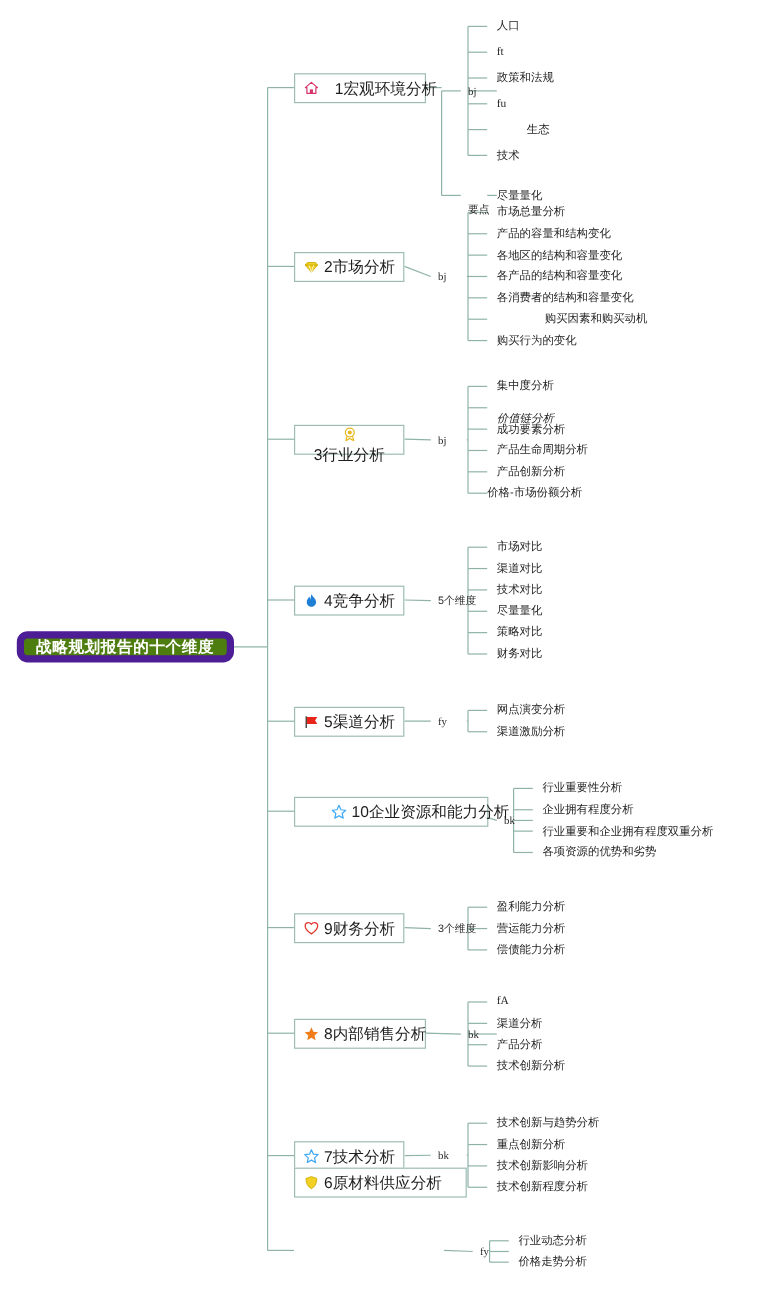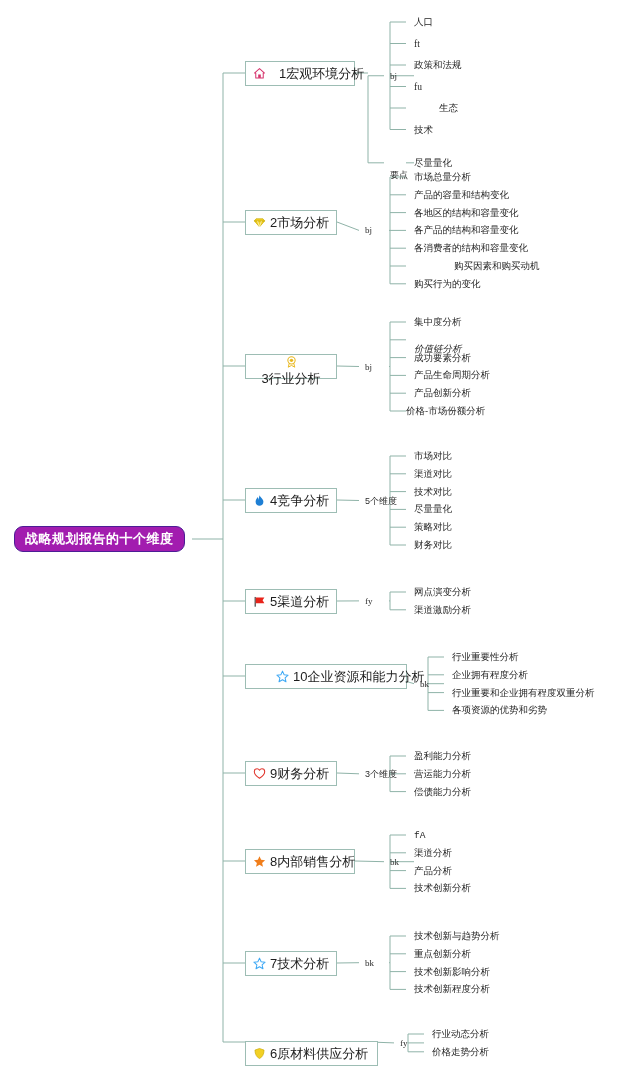--- a/index.html
+++ b/index.html
@@ -31,23 +31,23 @@
   }
   .node {
     position: absolute;
     box-sizing: border-box;
     display: flex;
     align-items: center;
     gap: 4px;
     white-space: nowrap;
   }
   .root-node {
-    background: #a21caf;
+    background: #4d7c0f;
     color: #ffffff;
-    border: 1px solid #4c1d95;
+    border: 6px solid #4c1d95;
     border-radius: 9px;
     font-weight: bold;
     font-size: 13px;
     padding: 0 10px;
     height: 26px;
     letter-spacing: 0.5px;
   }
   .branch-node {
     background: #ffffff;
     border: 1px solid #9dbdb4;
@@ -298,38 +298,38 @@
       <div class="leaf-node" style="left: 414px; top: 791.6px; text-align: right;">偿债能力分析</div>
       <div class="node branch-node" style="left: 245px; top: 848.5px; width: 110px;">
         <span class="icon">
           <svg viewBox="0 0 16 16" width="13" height="13">
             <path d="M8 1.4 L10 5.9 L14.9 6.4 L11.2 9.7 L12.3 14.5 L8 12 L3.7 14.5 L4.8 9.7 L1.1 6.4 L6 5.9 Z" fill="#f07d1a"></path>
           </svg>
         </span>
         <span class="branch-label">8内部销售分析</span>
       </div>
       <div class="sub-node" style="left: 390px; top: 861.7px;">bk</div>
-      <div class="leaf-node latin" style="left: 414px; top: 835px; font-family: Liberation Mono, monospace;">fA</div>
+      <div class="leaf-node latin" style="left: 414px; top: 835px;">fA</div>
       <div class="leaf-node" style="left: 414px; top: 852.8px;">渠道分析</div>
       <div class="leaf-node" style="left: 414px; top: 870.6px;">产品分析</div>
       <div class="leaf-node" style="left: 414px; top: 888.4px;">技术创新分析</div>
       <div class="node branch-node" style="left: 245px; top: 950.5px; width: 92px;">
         <span class="icon">
           <svg viewBox="0 0 16 16" width="13" height="13">
             <path d="M8 1.4 L10 5.9 L14.9 6.4 L11.2 9.7 L12.3 14.5 L8 12 L3.7 14.5 L4.8 9.7 L1.1 6.4 L6 5.9 Z" fill="none" stroke="#3fa9f5" stroke-width="1.25" stroke-linejoin="round"></path>
           </svg>
         </span>
         <span class="branch-label">7技术分析</span>
       </div>
       <div class="sub-node" style="left: 365px; top: 962.7px;">bk</div>
       <div class="leaf-node" style="left: 414px; top: 936px;">技术创新与趋势分析</div>
       <div class="leaf-node" style="left: 414px; top: 953.8px;">重点创新分析</div>
       <div class="leaf-node" style="left: 414px; top: 971.6px;">技术创新影响分析</div>
       <div class="leaf-node" style="left: 414px; top: 989.4px;">技术创新程度分析</div>
-      <div class="node branch-node" style="left: 245px; top: 1041px; width: 133px;">
+      <div class="node branch-node" style="left: 245px; top: 973px; width: 144px;">
         <span class="icon">
           <svg viewBox="0 0 16 16" width="13" height="13">
             <path d="M8 1.8 L13.6 3.8 C13.6 9 11.4 12.6 8 14.2 C4.6 12.6 2.4 9 2.4 3.8 Z" fill="#f2d024" stroke="#c8a800" stroke-width="0.8" stroke-linejoin="round"></path>
           </svg>
         </span>
         <span class="branch-label">6原材料供应分析</span>
       </div>
       <div class="sub-node" style="left: 400px; top: 1042.9px;">fy</div>
       <div class="leaf-node" style="left: 432px; top: 1034px;">行业动态分析</div>
       <div class="leaf-node" style="left: 432px; top: 1051.8px;">价格走势分析</div>

